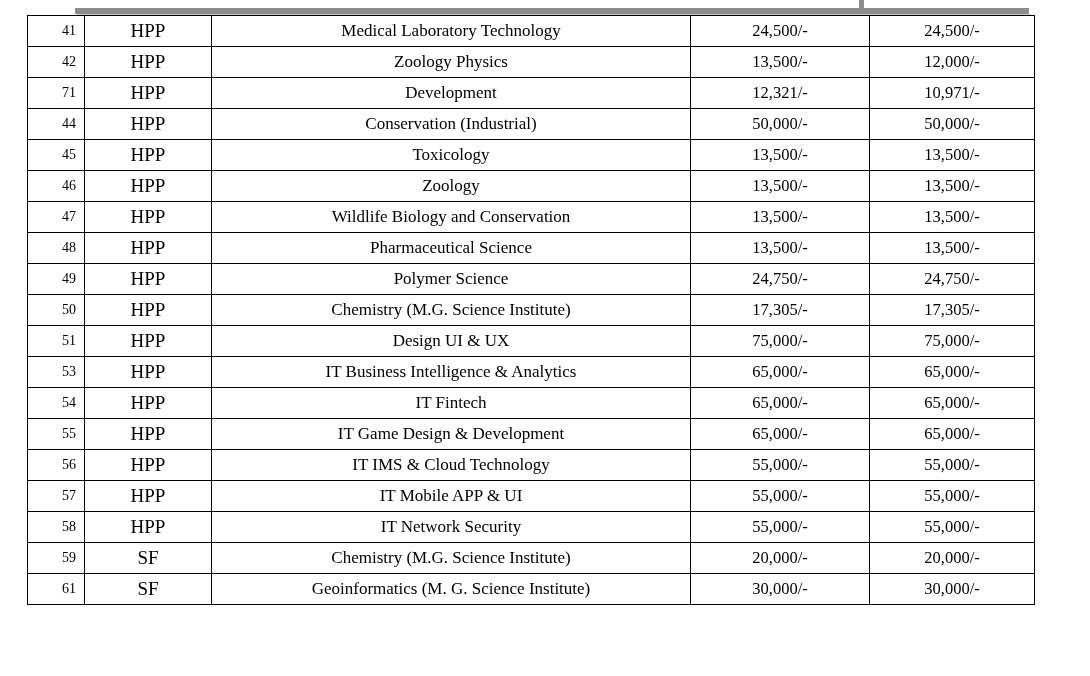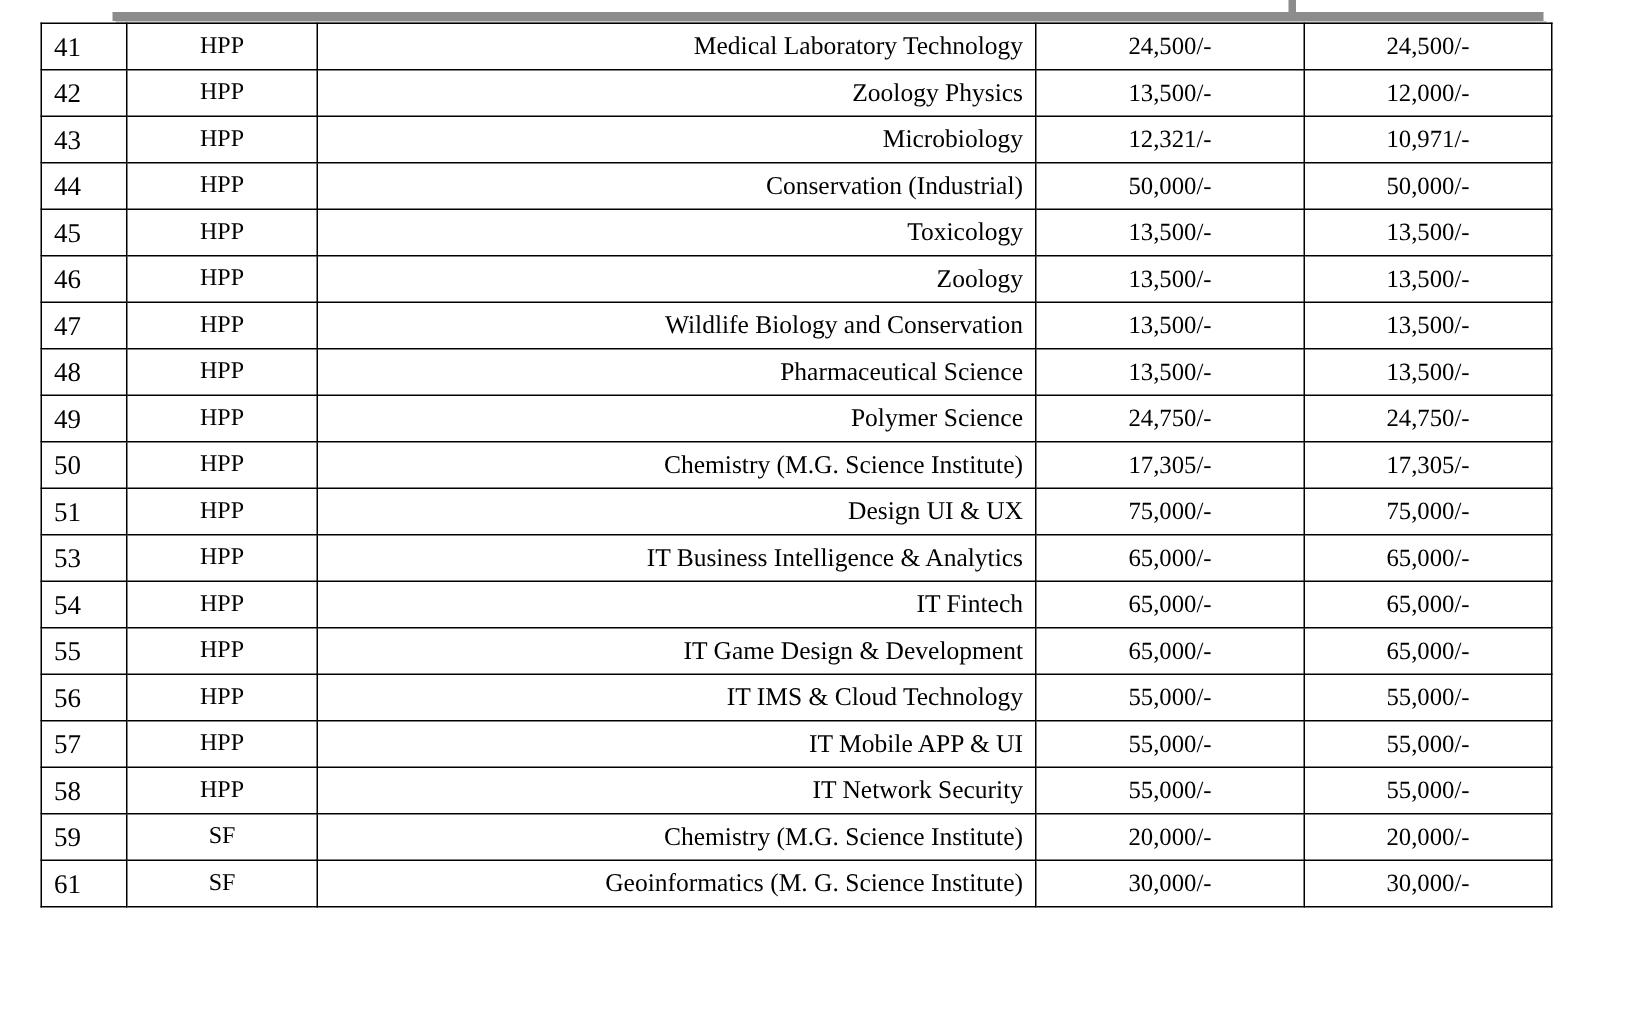--- a/index.html
+++ b/index.html
@@ -63,23 +63,23 @@
     vertical-align: middle;
     white-space: nowrap;
     overflow: hidden;
   }
   col.c-sr    { width: 57px; }
   col.c-type  { width: 127px; }
   col.c-course{ width: 479px; }
   col.c-fee1  { width: 179px; }
   col.c-fee2  { width: 165px; }
 
-  td.sr     { text-align: left; font-size: 18px; }
-  td.type   { text-align: center; font-size: 16px; }
-  td.course { text-align: right;  font-size: 17px; }
+  td.sr     { text-align: right; font-size: 14px; }
+  td.type   { text-align: center; font-size: 19px; }
+  td.course { text-align: center;  font-size: 17px; }
   td.fee    { text-align: center; font-size: 16.5px; padding-right: 12px; }
 </style>
 </head>
 <body>
 
 <div id="ruler-bar-shadow"></div>
 <div id="ruler-bar"></div>
 <div id="ruler-tab-marker"></div>
 
 <div id="fee-table-wrap">
@@ -100,23 +100,23 @@
           <td class="fee">24,500/-</td>
         </tr>
         <tr>
           <td class="sr">42</td>
           <td class="type">HPP</td>
           <td class="course">Zoology Physics</td>
           <td class="fee">13,500/-</td>
           <td class="fee">12,000/-</td>
         </tr>
         <tr>
-          <td class="sr">43</td>
-          <td class="type">HPP</td>
-          <td class="course">Microbiology</td>
+          <td class="sr">71</td>
+          <td class="type">HPP</td>
+          <td class="course">Development</td>
           <td class="fee">12,321/-</td>
           <td class="fee">10,971/-</td>
         </tr>
         <tr>
           <td class="sr">44</td>
           <td class="type">HPP</td>
           <td class="course">Conservation (Industrial)</td>
           <td class="fee">50,000/-</td>
           <td class="fee">50,000/-</td>
         </tr>

